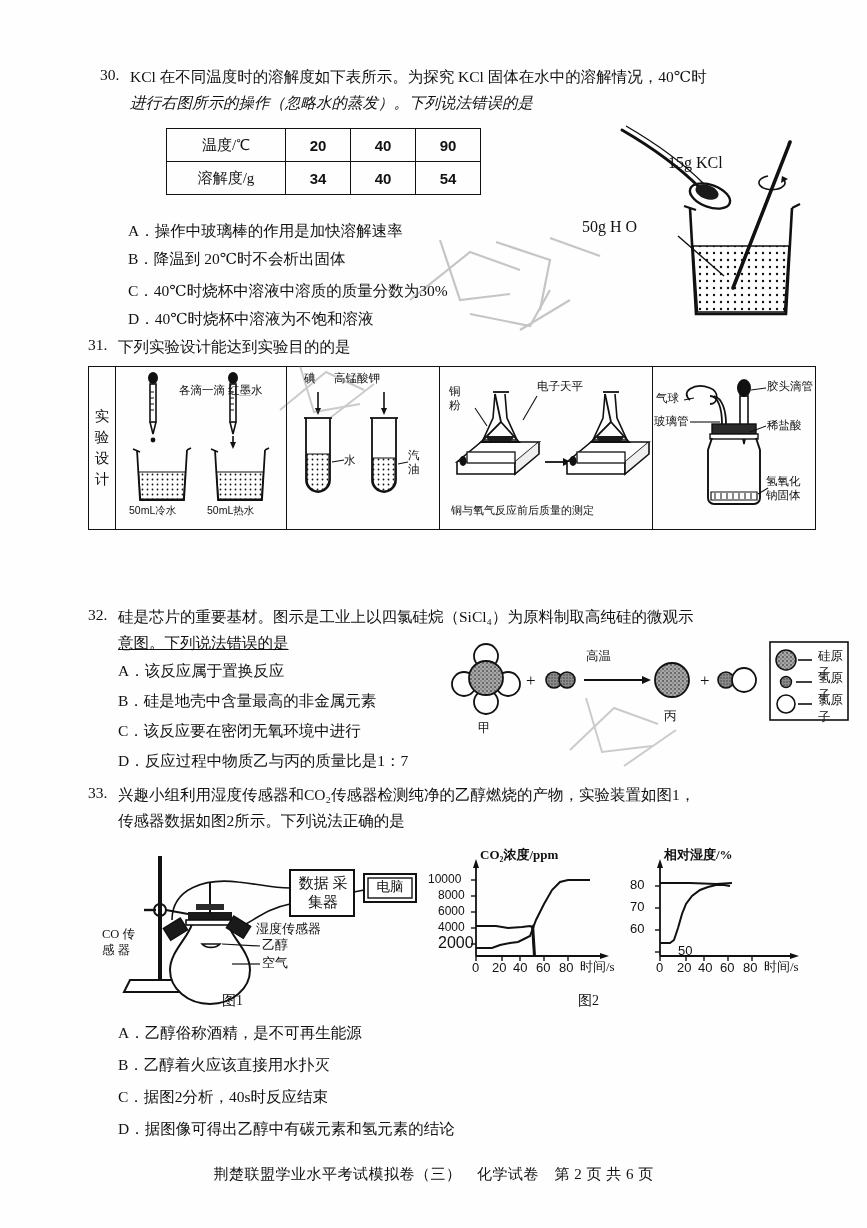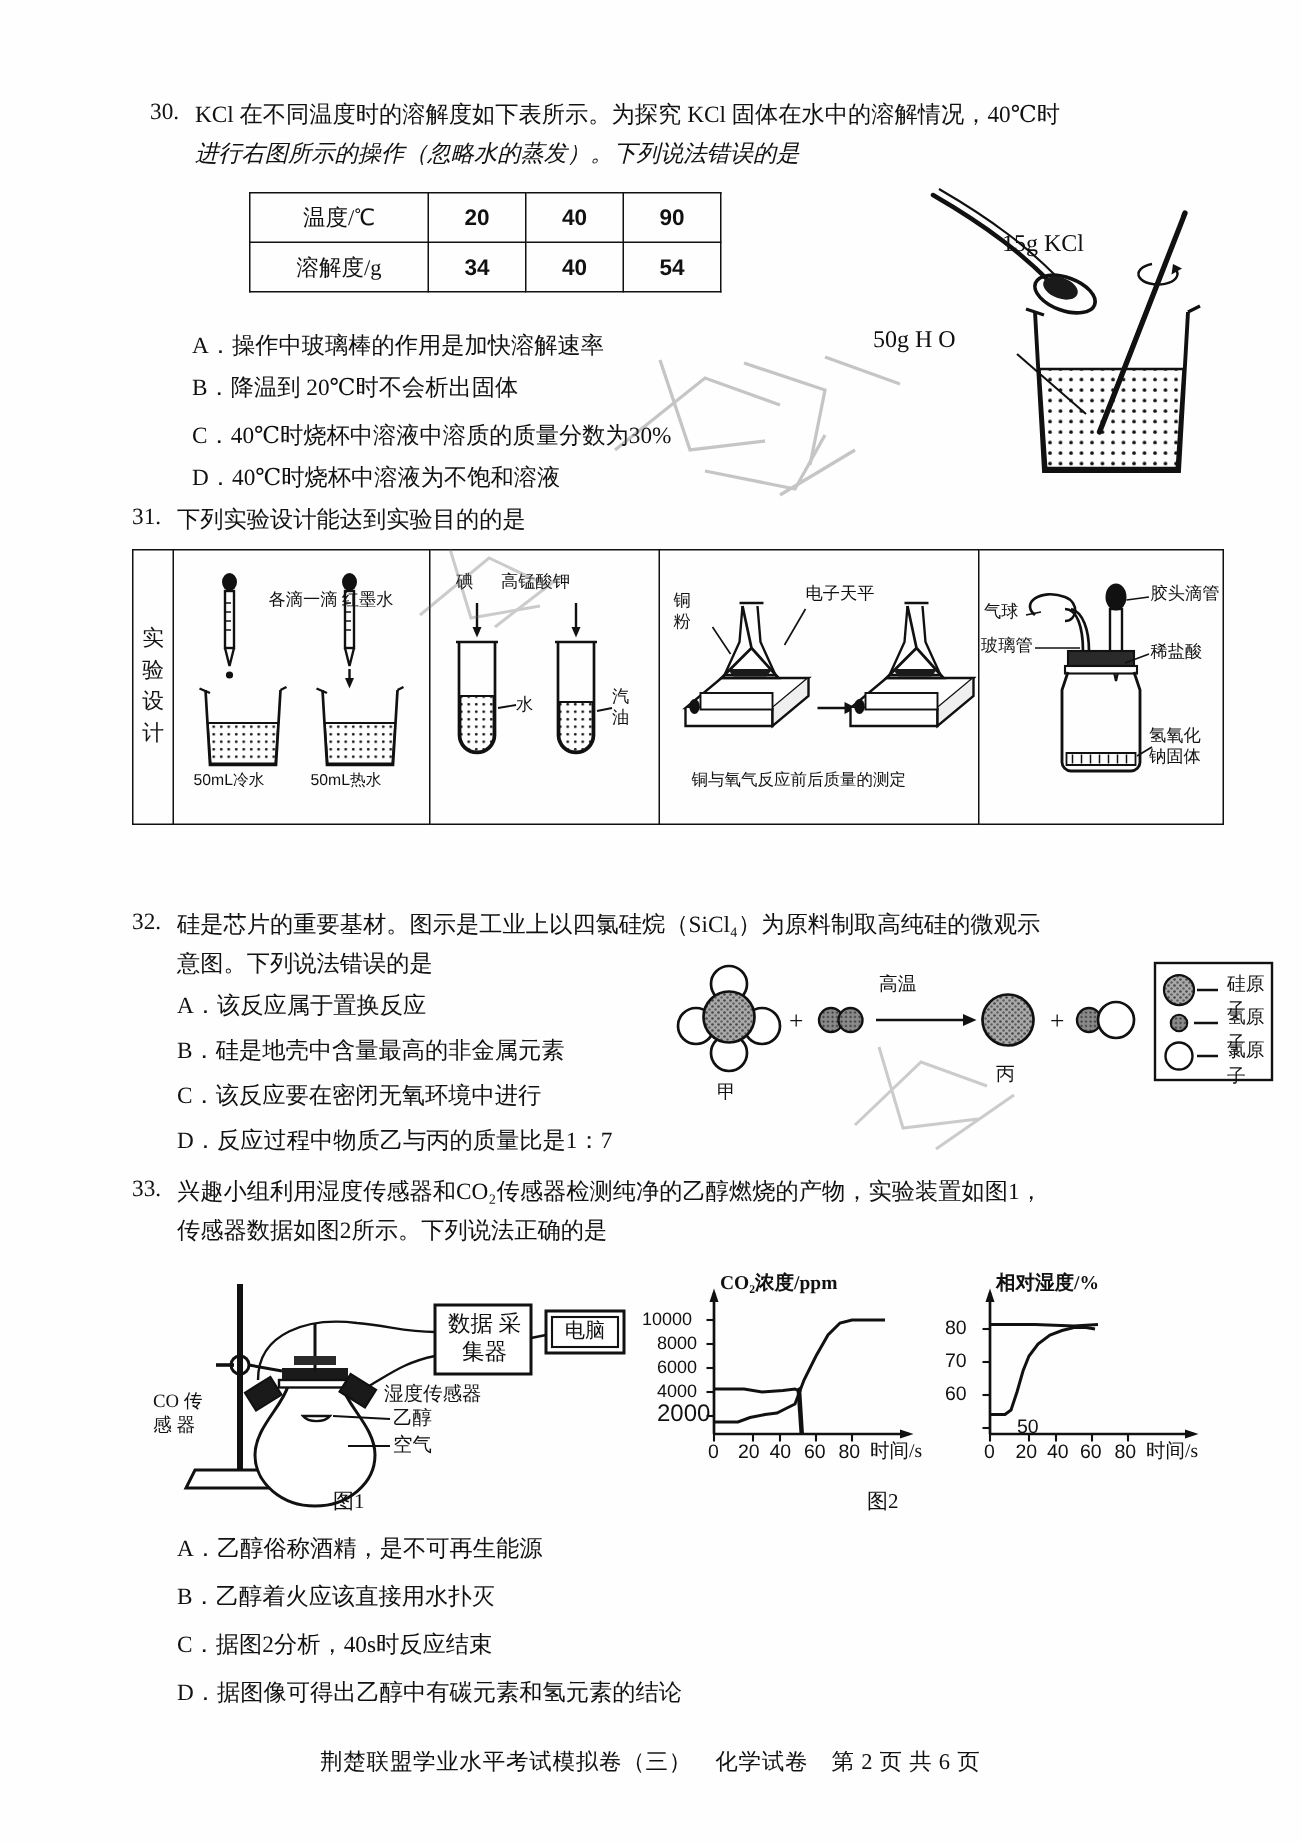--- a/index.html
+++ b/index.html
@@ -24,21 +24,21 @@
   }
   #sol-table td.hd{width:116px;}
   #sol-table td.v{width:62px;font-family:"Liberation Sans",sans-serif;font-weight:bold;}
 
   
   .fig30{position:absolute;left:600px;top:118px;width:262px;height:215px;}
 
   
   #exp-table{position:absolute;left:88px;top:366px;width:728px;border-collapse:collapse;}
   #exp-table td{border:1.5px solid #111;vertical-align:middle;}
-  .side-cell{width:40px;text-align:center;font-size:14.5px;line-height:21px;padding:12px 1px;}
+  .side-cell{width:40px;text-align:center;font-size:14.5px;line-height:21px;padding:2px 1px;}
   .design-row td{height:158px;}
   .purpose-row td{height:58px;text-align:center;font-size:14.5px;line-height:22px;}
   .cell-a{width:168px;}.cell-b{width:150px;}.cell-c{width:210px;}.cell-d{width:160px;}
 
   .mini{position:relative;width:100%;height:100%;}
   .tiny{position:absolute;font-size:11.5px;font-family:"Liberation Serif",serif;line-height:13px;}
   .tiny-s{position:absolute;font-size:10.5px;font-family:"Liberation Sans",sans-serif;line-height:12px;}
 
   
   .fig32{position:absolute;left:450px;top:636px;width:400px;height:125px;}
@@ -264,21 +264,21 @@
               <path d="M36 -36 L52 -36" stroke="#111" stroke-width="1.8"></path>
               <path d="M38 -34 L36 -10 L26 12 L60 12 L50 -10 L48 -34" fill="none" stroke="#111" stroke-width="1.6"></path>
               <path d="M28 8 L58 8 L54 13 L32 13 Z" fill="#1a1a1a"></path>
             </g>
 
             <line x1="34" y1="38" x2="46" y2="56" stroke="#111" stroke-width="1.1"></line>
             <line x1="96" y1="26" x2="82" y2="50" stroke="#111" stroke-width="1.1"></line>
           </svg>
           <div class="tiny" style="left:8px;top:14px;width:22px;line-height:14px;">铜 粉</div>
           <div class="tiny" style="left:96px;top:10px;">电子天平</div>
-          <div class="tiny" style="left:20px;top:134px;font-size:11px;">铜与氧气反应前后质量的测定</div>
+          <div class="tiny" style="left:10px;top:134px;font-size:11px;">铜与氧气反应前后质量的测定</div>
         </div>
       </td>
 
       <td class="cell-d">
         <div class="mini" style="height:156px;">
           <svg width="160" height="156" viewBox="0 0 160 156">
 
             <path d="M36 30 C26 22, 40 12, 56 18 C66 22, 64 34, 56 34" fill="none" stroke="#111" stroke-width="1.8"></path>
 
             <path d="M56 26 C64 26, 68 38, 68 54" fill="none" stroke="#111" stroke-width="1.8"></path>
@@ -325,21 +325,21 @@
   <svg class="wm" style="left:270px;top:360px;" width="140" height="80">
     <g stroke="#666" stroke-width="2" fill="none">
       <path d="M10 50 L56 12 L94 30"></path>
         <path d="M30 6 L44 52 L90 44"></path>
         <path d="M60 58 L104 24"></path>
     </g>
   </svg>
 
   <div class="qnum" style="left:88px;top:606px;">32.</div>
   <div class="q" style="left:118px;top:604px;width:700px;">硅是芯片的重要基材。图示是工业上以四氯硅烷（SiCl₄）为原料制取高纯硅的微观示</div>
-  <div class="q" style="left:118px;top:630px;">意图。下列说法错误的是</div>
+  <div class="q" style="left:118px;top:630px;text-decoration:underline;">意图。下列说法错误的是</div>
 
   <div class="opt" style="left:118px;top:688px;">B．硅是地壳中含量最高的非金属元素</div>
   <div class="opt" style="left:118px;top:658px;">A．该反应属于置换反应</div>
   <div class="opt" style="left:118px;top:718px;">C．该反应要在密闭无氧环境中进行</div>
   <div class="opt" style="left:118px;top:748px;">D．反应过程中物质乙与丙的质量比是1：7</div>
 
   <div class="fig32">
     <svg width="400" height="125" viewBox="0 0 400 125">
       <defs>
         <pattern id="grain" width="4" height="4" patternUnits="userSpaceOnUse">

